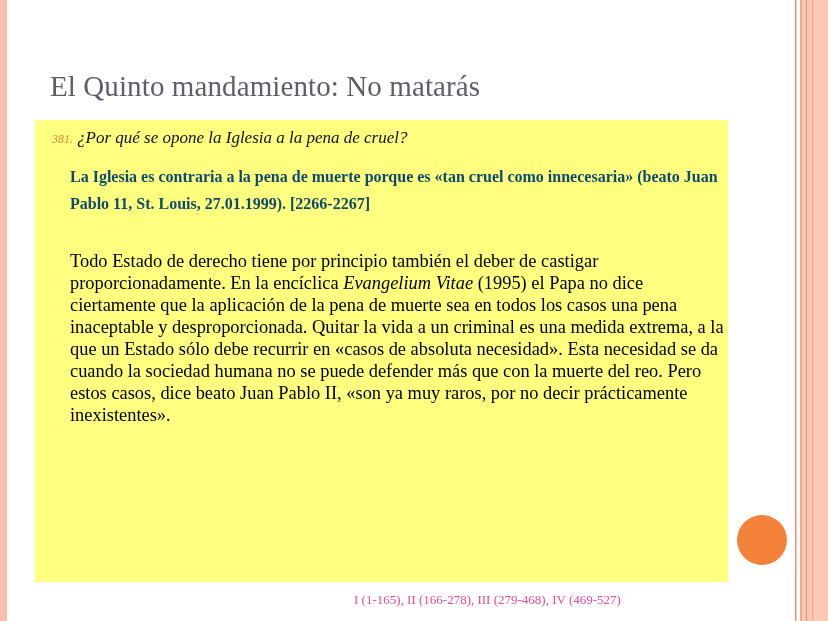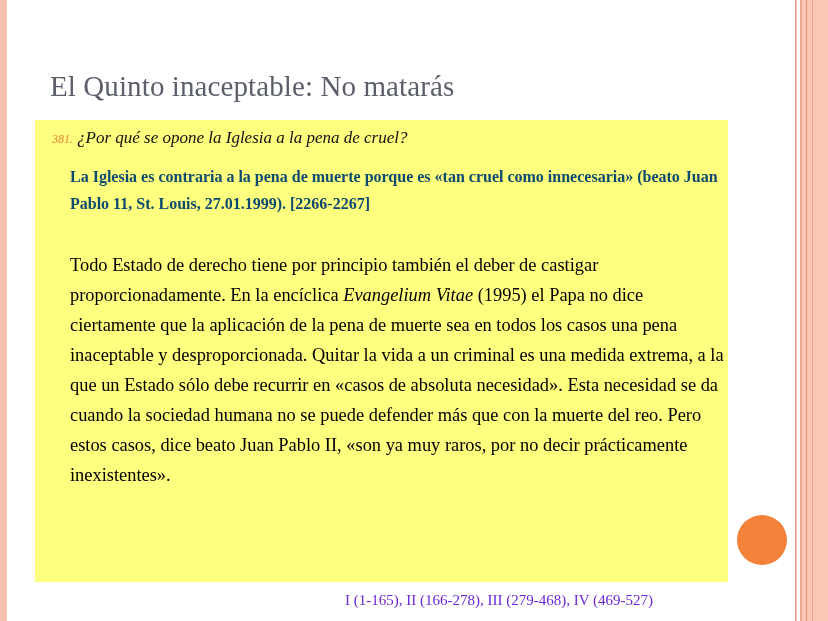--- a/index.html
+++ b/index.html
@@ -10,36 +10,36 @@
   .stripe.s1 { left:795px; width:1px; }
   .stripe.s2 { left:800px; width:2px; background:#f0a890; }
   .stripe.s3 { left:806px; width:1px; }
   .stripe.s4 { left:812px; width:1px; background:#f0a890; }
   .white-gap { position:absolute; left:797px; top:0; width:3px; height:621px; background:#ffffff; }
   .title { position:absolute; left:50px; top:70px; font-family:"Liberation Serif", serif; font-size:29px; color:#5a5f6a; white-space:nowrap; letter-spacing:0.1px; }
   .yellow-box { position:absolute; left:35px; top:120px; width:693px; height:462px; background:#ffff7f; }
   .question { position:absolute; left:41px; top:128px; font-family:"Liberation Serif", serif; font-size:17px; font-style:italic; color:#111; white-space:nowrap; }
   .qnum { color:#e8823a; font-size:12px; font-style:italic; margin-right:4px;margin-left:11px; }
   .answer-bold { position:absolute; left:70px; top:163px; width:650px; font-family:"Liberation Serif", serif; font-size:16px; font-weight:bold; line-height:27px; color:#0c4a6e; }
-  .answer-body { position:absolute; left:70px; top:250px; width:655px; font-family:"Liberation Serif", serif; font-size:18.4px; line-height:30px; color:#000; }
-  .footer { position:absolute; left:345px; top:592px; font-family:"Liberation Serif", serif; font-size:15px; color:#6d28d9; white-space:nowrap; }
+  .answer-body { position:absolute; left:70px; top:250px; width:655px; font-family:"Liberation Serif", serif; font-size:18.4px; line-height:22px; color:#000; }
+  .footer { position:absolute; left:354px; top:592px; font-family:"Liberation Serif", serif; font-size:13px; color:#ec4899; white-space:nowrap; }
   .orange-dot { position:absolute; left:737px; top:515px; width:50px; height:50px; border-radius:50%; background:#f5823a; }
 </style>
 </head>
 <body>
 
 <div class="left-border"></div>
 <div class="right-stripes"></div>
 <div class="stripe s1"></div>
 <div class="white-gap"></div>
 <div class="stripe s2"></div>
 <div class="stripe s3"></div>
 <div class="stripe s4"></div>
 
-<div class="title">El Quinto inaceptable: No matarás</div>
+<div class="title">El Quinto mandamiento: No matarás</div>
 
 <div class="yellow-box"></div>
 
 <div class="question">
   <span class="qnum">381.</span><span>¿Por qué se opone la Iglesia a la pena de cruel?</span>
 </div>
 
 <div class="answer-bold">La Iglesia es contraria a la pena de muerte porque es «tan cruel como innecesaria» (beato Juan Pablo 11, St. Louis, 27.01.1999). [2266-2267]</div>
 
 <div class="answer-body"><span>Todo Estado de derecho tiene por principio también el deber de castigar proporcionadamente. En la encíclica </span><i>Evangelium Vitae</i><span> (1995) el Papa no dice ciertamente que la aplicación de la pena de muerte sea en todos los casos una pena inaceptable y desproporcionada. Quitar la vida a un criminal es una medida extrema, a la que un Estado sólo debe recurrir en «casos de absoluta necesidad». Esta necesidad se da cuando la sociedad humana no se puede defender más que con la muerte del reo. Pero estos casos, dice beato Juan Pablo II, «son ya muy raros, por no decir prácticamente inexistentes».</span></div>

